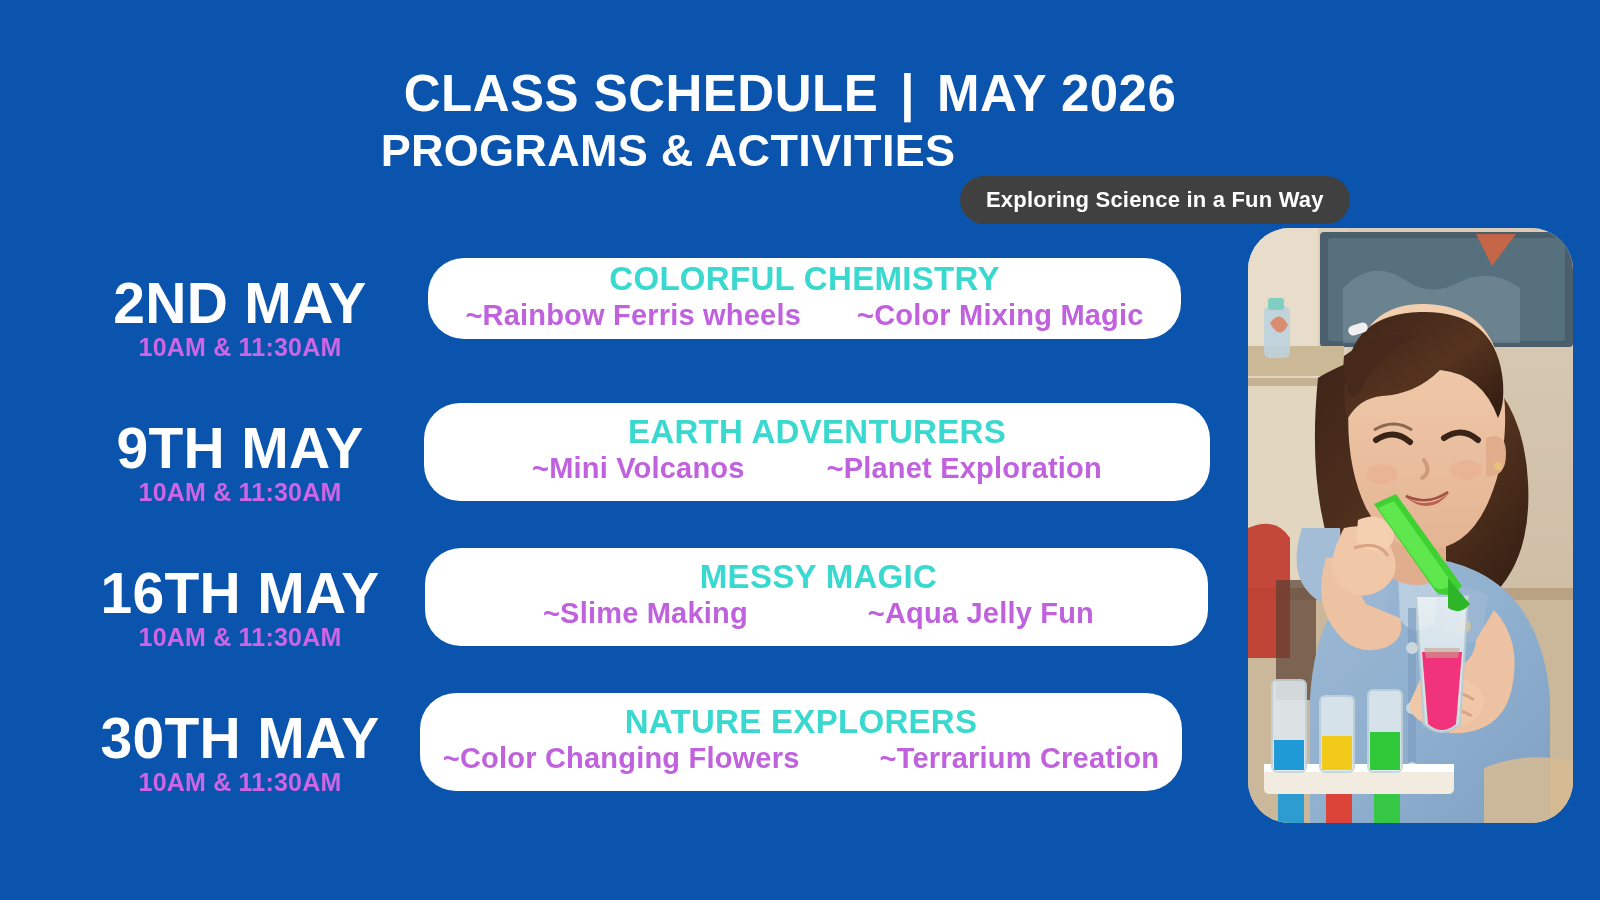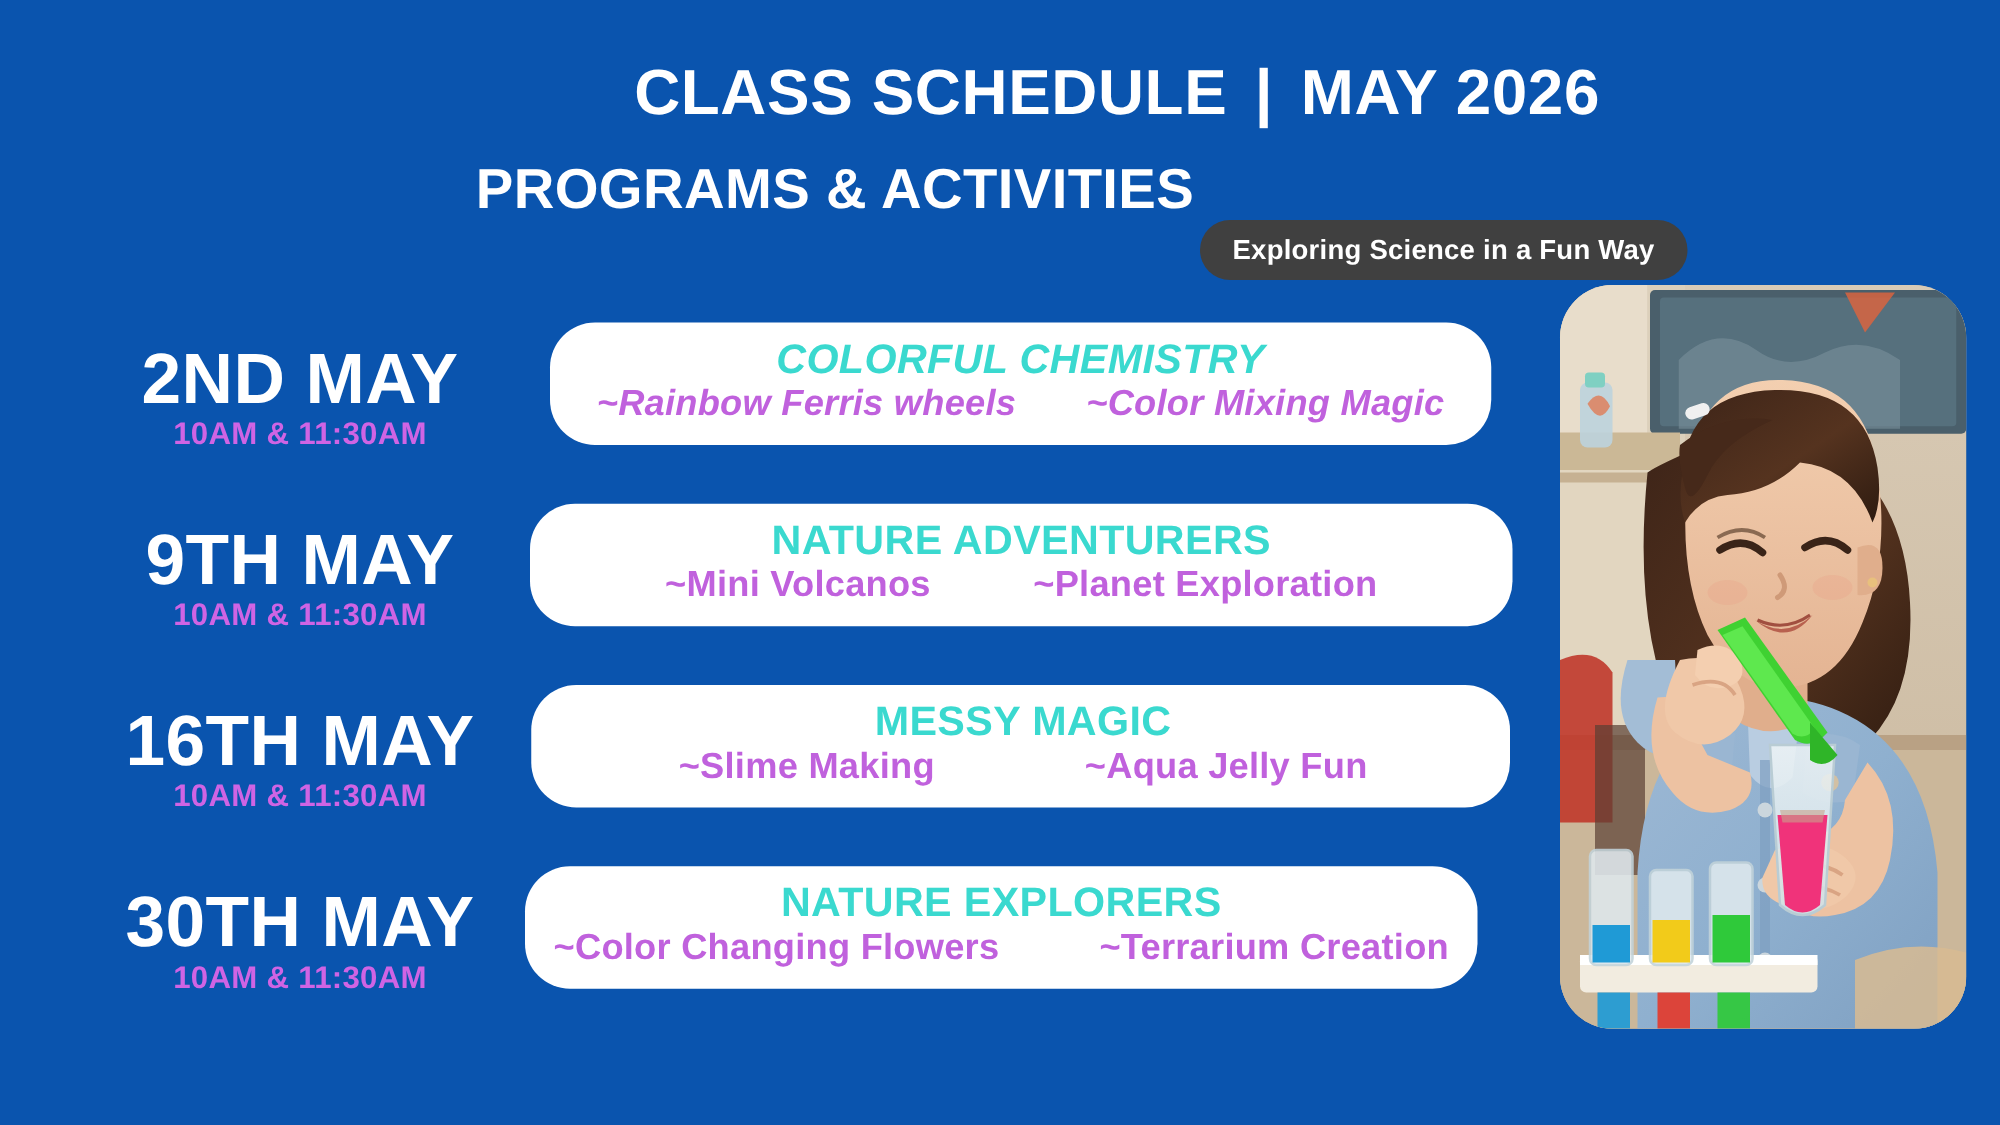--- a/index.html
+++ b/index.html
@@ -21,23 +21,23 @@
   #header {
     position: absolute;
     left: 0;
     top: 44px;
     width: 1600px;
     height: 160px;
   }
   .hdr-line1 {
     position: absolute;
     left: 300px;
-    top: 4px;
+    top: 24px;
     width: 980px;
-    text-align: right;
+    text-align: center;
     white-space: nowrap;
     font-size: 51px;
     font-weight: bold;
     letter-spacing: 0.5px;
     color: #ffffff;
     line-height: 1;
   }
   .hdr-line1 .sep {
     display: inline-block;
     padding: 0 22px;
@@ -144,21 +144,21 @@
     font-size: 29px;
     font-weight: bold;
     color: #c061dd;
     line-height: 1.15;
     white-space: nowrap;
     letter-spacing: 0.2px;
   }
   .act + .act { margin-left: 58px; }
 
   
-  .row-0 .card { left: 440px; width: 753px; height: 98px; font-style: italic; }
+  .row-0 .card { left: 428px; width: 753px; height: 81px; }
   .row-1 .card { left: 424px; width: 786px; height: 98px; }
   .row-2 .card { left: 425px; width: 783px; height: 98px; padding-left: 22px; }
   .row-3 .card { left: 420px; width: 762px; height: 98px; }
 
   .row-0 .card-acts .act + .act { margin-left: 56px; }
   .row-1 .card-acts .act + .act { margin-left: 82px; }
   .row-2 .card-acts .act + .act { margin-left: 120px; }
   .row-3 .card-acts .act + .act { margin-left: 80px; }
 
   
@@ -204,21 +204,21 @@
         </div>
       </div>
     </div>
 
     <div class="row row-1">
       <div class="datecol">
         <div class="date-main">9TH MAY</div>
         <div class="date-time">10AM &amp; 11:30AM</div>
       </div>
       <div class="card">
-        <div class="card-title">NATURE ADVENTURERS</div>
+        <div class="card-title">EARTH ADVENTURERS</div>
         <div class="card-acts">
           <span class="act">~Mini Volcanos</span>
           <span class="act">~Planet Exploration</span>
         </div>
       </div>
     </div>
 
     <div class="row row-2">
       <div class="datecol">
         <div class="date-main">16TH MAY</div>

